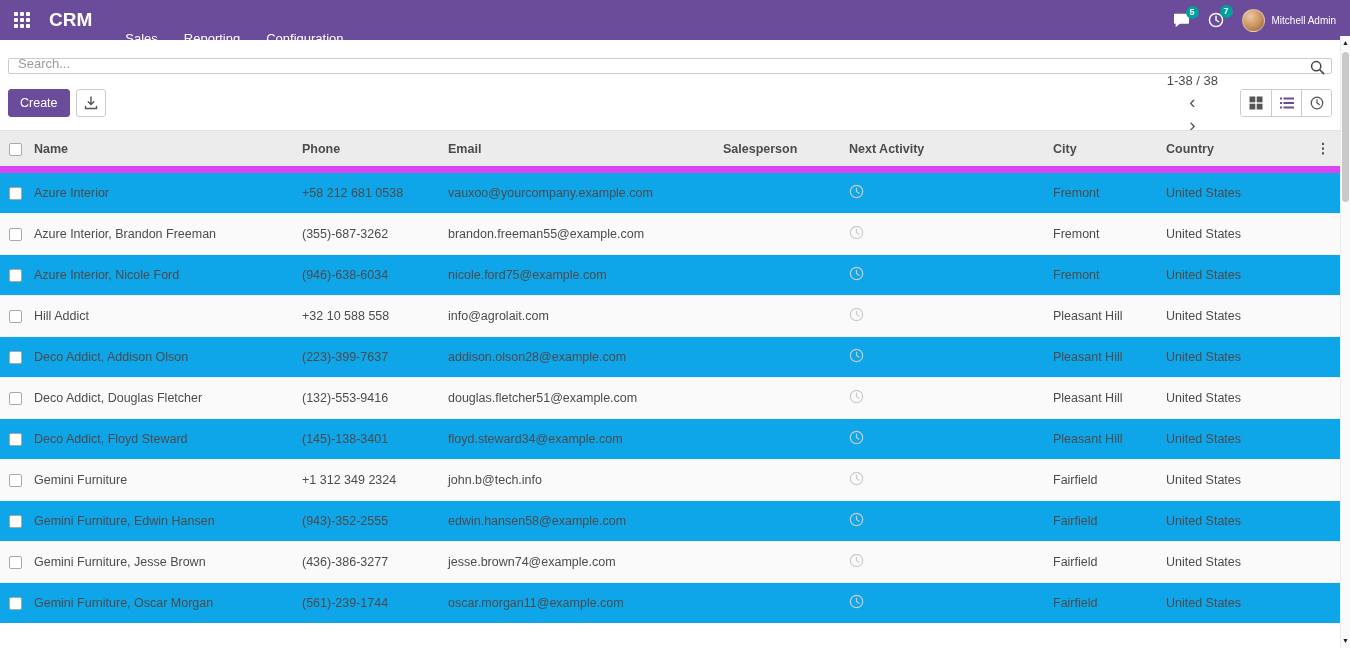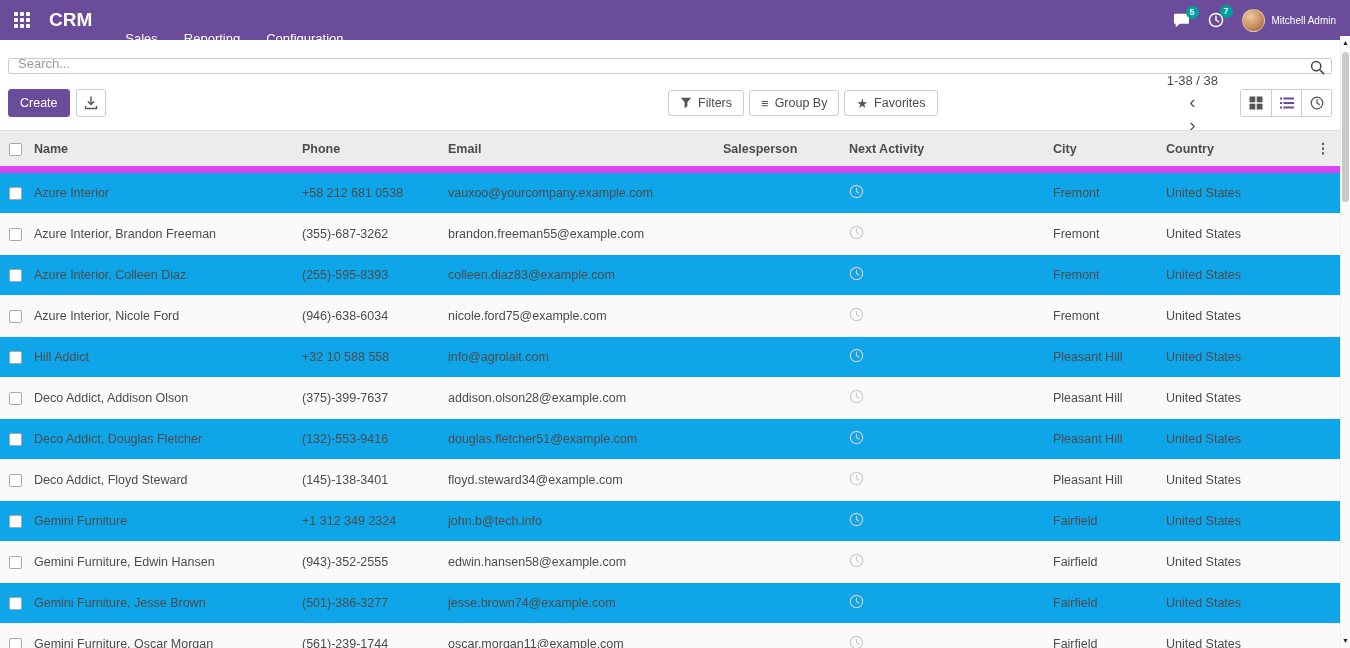--- a/index.html
+++ b/index.html
@@ -130,36 +130,20 @@
       <div class="cp-left">
         <button class="btn-create">Create</button>
         <button class="btn-icon">
           <svg width="14" height="14" viewBox="0 0 14 14" fill="none" stroke="currentColor" stroke-width="1.4">
             <path d="M7 1v7.2M4.2 5.8 7 8.6l2.8-2.8" stroke-linecap="round" stroke-linejoin="round"></path>
             <path d="M1.5 10.5v2h11v-2" stroke-linecap="round"></path>
           </svg>
         </button>
       </div>
       <div class="cp-right">
-        <div class="filter-group">
-          <button class="btn-flat">
-            <svg width="12" height="12" viewBox="0 0 14 14" fill="#555">
-              <path d="M1 1h12L8.6 6.2v4.6L5.4 13V6.2L1 1z"></path>
-            </svg>
-            <span>Filters</span>
-          </button>
-          <button class="btn-flat">
-            <span class="glyph">≡</span>
-            <span>Group By</span>
-          </button>
-          <button class="btn-flat">
-            <span class="glyph">★</span>
-            <span>Favorites</span>
-          </button>
-        </div>
         <div class="pager">
           <span class="pager-value">1-38 / 38</span>
           <button class="pager-arrow">‹</button>
           <button class="pager-arrow">›</button>
         </div>
         <div class="view-switcher">
           <button class="switch-btn">
             <svg width="14" height="14" viewBox="0 0 14 14" fill="currentColor">
               <rect x="0.5" y="0.5" width="5.8" height="5.8"></rect>
                 <rect x="7.7" y="0.5" width="5.8" height="5.8"></rect>
@@ -247,38 +231,20 @@
           <path d="M9 4.8V9l3 2" stroke-linecap="round"></path>
         </svg>
       </span>
     </td>
     <td>Fremont</td>
     <td>United States</td>
     <td></td>
   </tr>
         <tr>
     <td class="cell-select"><input type="checkbox" style=""></td>
-    <td>Azure Interior, Colleen Diaz</td>
-    <td>(255)-595-8393</td>
-    <td>colleen.diaz83@example.com</td>
-    <td></td>
-    <td>
-      <span class="clock-icon">
-        <svg width="15" height="15" viewBox="0 0 18 18" fill="none" stroke="currentColor" stroke-width="1.5">
-          <circle cx="9" cy="9" r="7.4"></circle>
-          <path d="M9 4.8V9l3 2" stroke-linecap="round"></path>
-        </svg>
-      </span>
-    </td>
-    <td>Fremont</td>
-    <td>United States</td>
-    <td></td>
-  </tr>
-        <tr>
-    <td class="cell-select"><input type="checkbox" style=""></td>
     <td>Azure Interior, Nicole Ford</td>
     <td>(946)-638-6034</td>
     <td>nicole.ford75@example.com</td>
     <td></td>
     <td>
       <span class="clock-icon">
         <svg width="15" height="15" viewBox="0 0 18 18" fill="none" stroke="currentColor" stroke-width="1.5">
           <circle cx="9" cy="9" r="7.4"></circle>
           <path d="M9 4.8V9l3 2" stroke-linecap="round"></path>
         </svg>
@@ -302,21 +268,21 @@
         </svg>
       </span>
     </td>
     <td>Pleasant Hill</td>
     <td>United States</td>
     <td></td>
   </tr>
         <tr>
     <td class="cell-select"><input type="checkbox" style=""></td>
     <td>Deco Addict, Addison Olson</td>
-    <td>(375)-399-7637</td>
+    <td>(223)-399-7637</td>
     <td>addison.olson28@example.com</td>
     <td></td>
     <td>
       <span class="clock-icon">
         <svg width="15" height="15" viewBox="0 0 18 18" fill="none" stroke="currentColor" stroke-width="1.5">
           <circle cx="9" cy="9" r="7.4"></circle>
           <path d="M9 4.8V9l3 2" stroke-linecap="round"></path>
         </svg>
       </span>
     </td>
@@ -392,21 +358,21 @@
         </svg>
       </span>
     </td>
     <td>Fairfield</td>
     <td>United States</td>
     <td></td>
   </tr>
         <tr>
     <td class="cell-select"><input type="checkbox" style=""></td>
     <td>Gemini Furniture, Jesse Brown</td>
-    <td>(501)-386-3277</td>
+    <td>(436)-386-3277</td>
     <td>jesse.brown74@example.com</td>
     <td></td>
     <td>
       <span class="clock-icon">
         <svg width="15" height="15" viewBox="0 0 18 18" fill="none" stroke="currentColor" stroke-width="1.5">
           <circle cx="9" cy="9" r="7.4"></circle>
           <path d="M9 4.8V9l3 2" stroke-linecap="round"></path>
         </svg>
       </span>
     </td>

